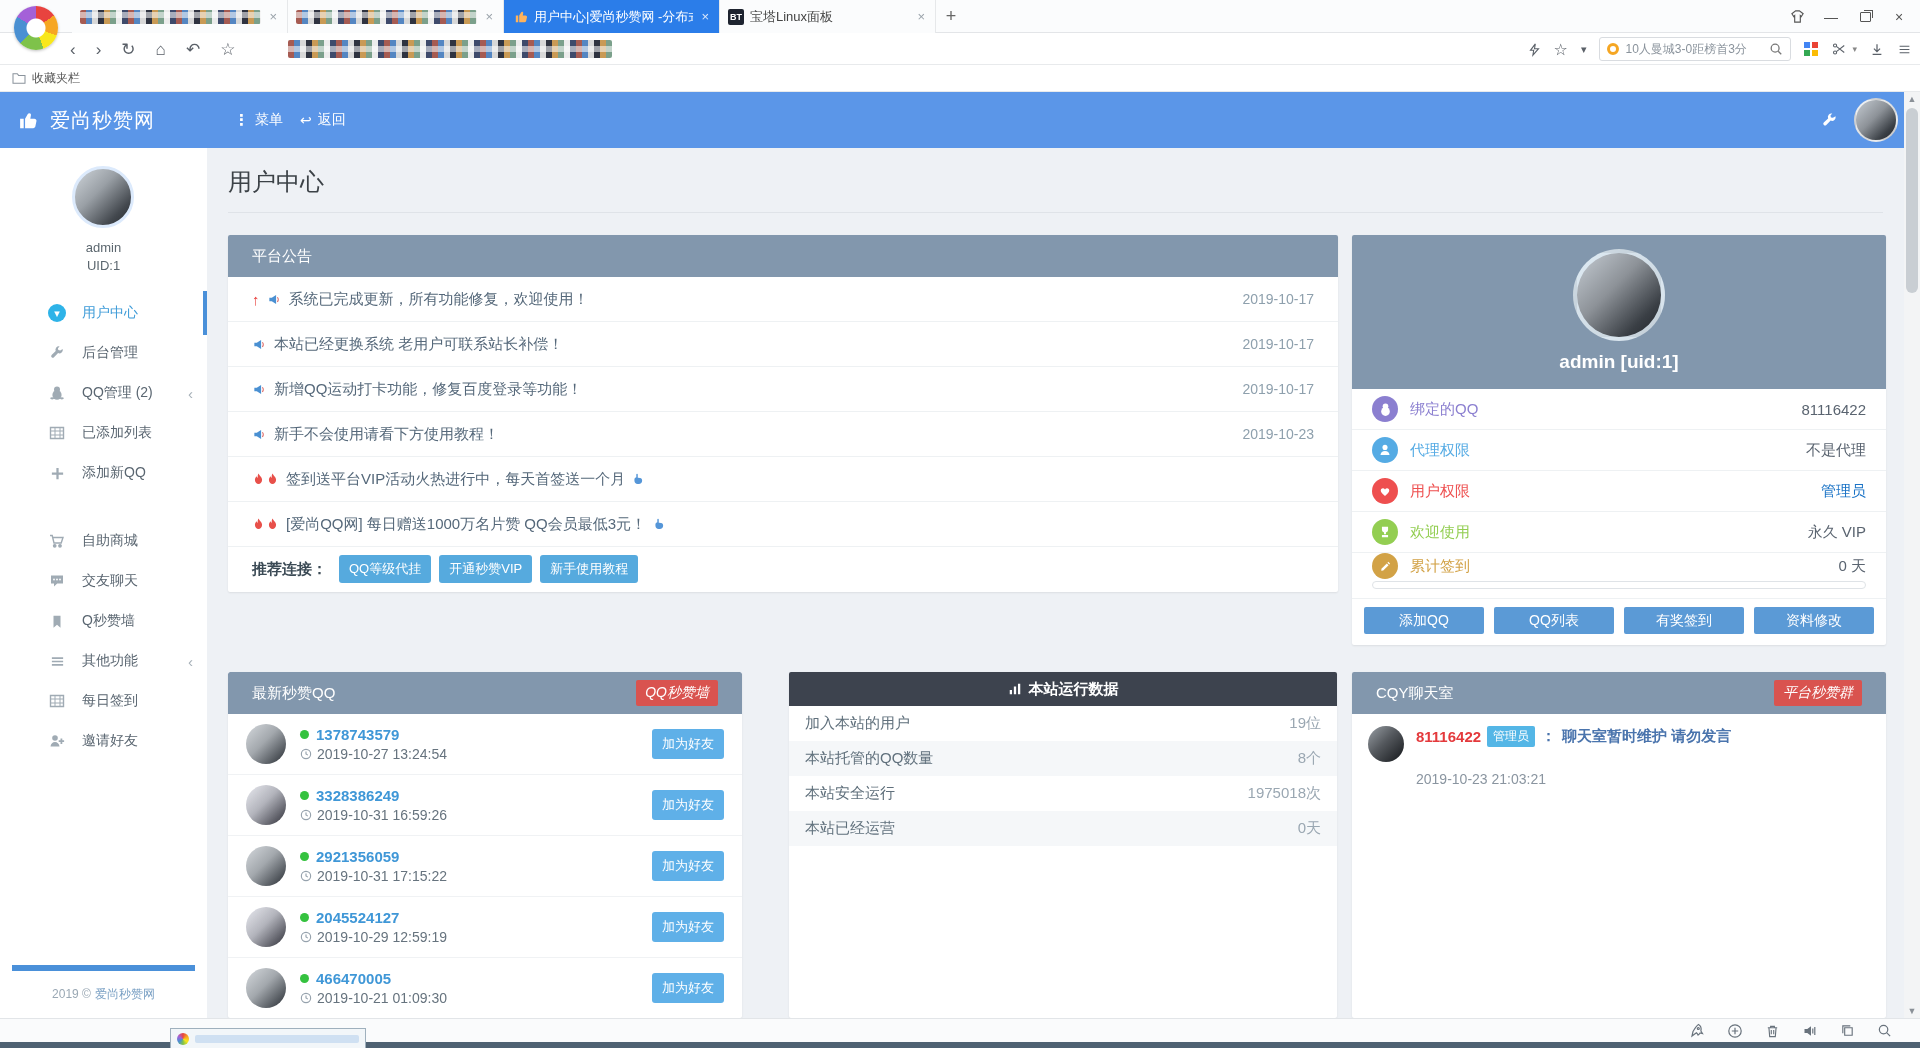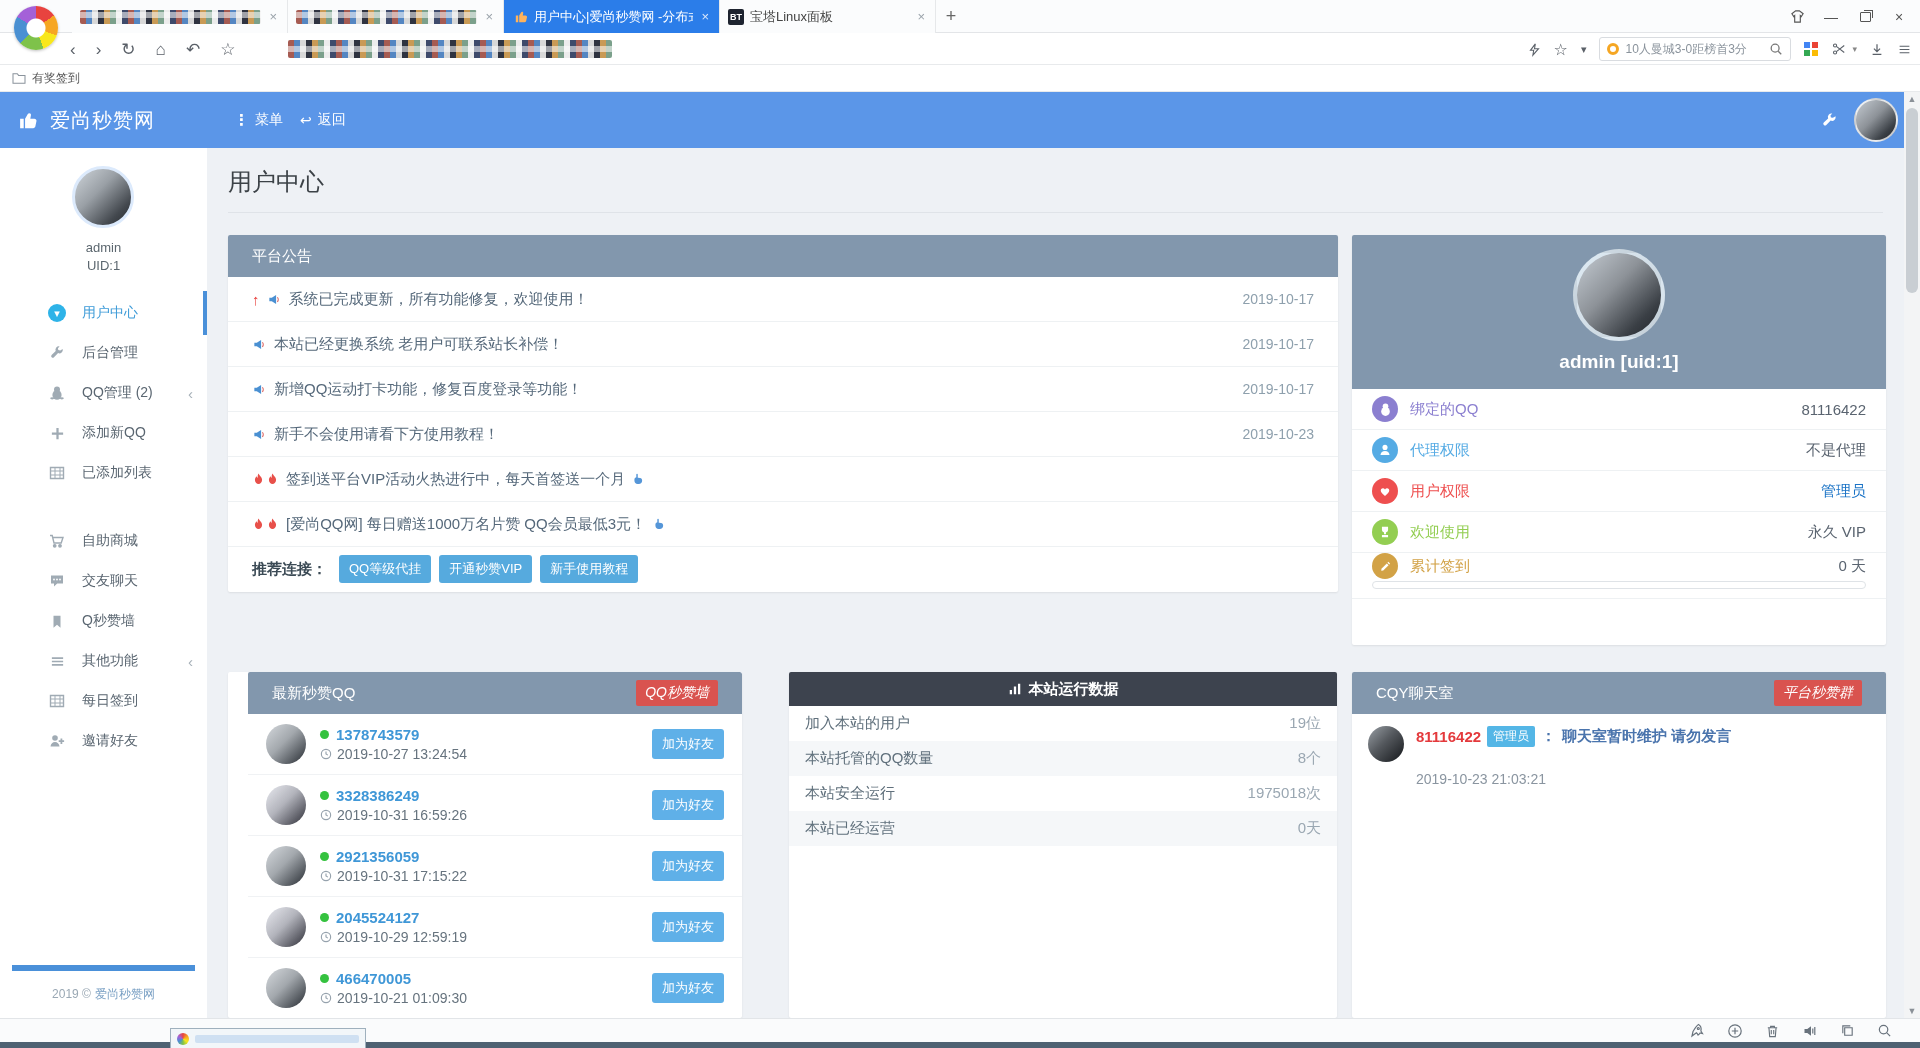--- a/index.html
+++ b/index.html
@@ -122,21 +122,21 @@
   .uc-icon.icon-heart .ic-heart{display:block} .uc-icon.icon-trophy .ic-trophy{display:block}
   .uc-icon.icon-pencil .ic-pencil{display:block}
   .uc-value { margin-left:auto; color:#5a6470; }
   .uc-value.link { color:#1a73c6; }
   .uc-progress { flex-basis:100%; height:8px; border:1px solid #dfe3e7; border-radius:4px; background:#fff; margin:2px 0 9px; display:none; }
   .ucrow.has-progress .uc-progress { display:block; }
   .uc-btns { display:flex; gap:10px; padding:8px 12px; }
   .uc-btn { flex:1; height:27px; background:#5b9ad6; color:#fff; font-size:14px; display:flex; align-items:center; justify-content:center; border-radius:2px; }
 
   
-  #latest { left:21px; top:524px; width:514px; height:346px; overflow:hidden;padding-left:20px; }
+  #latest { left:21px; top:524px; width:514px; height:346px; overflow:hidden; }
   .qitem { height:61px; display:flex; align-items:center; padding:0 18px; border-bottom:1px solid #f0f2f4;justify-content:flex-end; }
   .q-avatar { width:40px; height:40px; border-radius:50%; flex:none; margin-right:14px;
     background:linear-gradient(135deg,#d5d9dd 0%,#a3a8ad 45%,#53585e 80%,#2c2f33 100%); }
   .qitem:nth-child(odd) .q-avatar { filter:hue-rotate(25deg) brightness(1.08); }
   .q-mid { display:flex; flex-direction:column; gap:3px; }
   .q-line1 { display:flex; align-items:center; gap:7px; }
   .greendot { width:9px; height:9px; border-radius:50%; background:#35c23f; }
   .q-num { color:#3f97d7; font-weight:bold; font-size:15px; }
   .q-line2 { display:flex; align-items:center; gap:5px; color:#66737e; font-size:14px; }
   .q-add { margin-left:auto; background:#5fb0e8; color:#fff; font-size:13px; padding:6px 10px; border-radius:3px; }
@@ -283,21 +283,21 @@
             <path d="M2 4h12M2 8h12M2 12h12"></path>
           </svg>
       </span>
     </div>
   </div>
 
   <div id="favbar">
     <svg width="14" height="12" viewBox="0 0 16 14" fill="none" stroke="#8a939c" stroke-width="1.2">
         <path d="M1 2h5l1.5 2H15v9H1z"></path>
       </svg>
-    <span>有奖签到</span>
+    <span>收藏夹栏</span>
   </div>
 
   <div id="siteheader">
     <div class="brand-wrap">
       <svg width="22" height="22" viewBox="0 0 16 16" fill="#fff">
           <path d="M3 7h2.6v7H3zM6.6 14h5.9c.8 0 1.5-.6 1.6-1.4l.8-3.8c.2-1-.6-1.8-1.6-1.8h-2.9l.5-2.6c.1-.8-.4-1.4-1.2-1.4-.5 0-.9.3-1.1.7L6.6 7z"></path>
         </svg>
       <span class="brand-title">爱尚秒赞网</span>
     </div>
     <div class="hdr-item" id="hdr-menu">
@@ -349,42 +349,42 @@
               <ellipse cx="8" cy="10" rx="4.6" ry="4.8"></ellipse>
               <ellipse cx="3.2" cy="13.3" rx="2" ry="1.1"></ellipse>
               <ellipse cx="12.8" cy="13.3" rx="2" ry="1.1"></ellipse>
             </svg>
 
           </span>
           <span class="mi-label">QQ管理 (2)</span>
           <span class="mi-chev">‹</span>
         </div>
 
-        <div class="mi icon-plus">
-          <span class="mi-ic">
-
-            <svg class="ic ic-plus" width="15" height="15" viewBox="0 0 16 16" fill="#a0abb4">
-              <path d="M6.8 2h2.4v4.8H14v2.4H9.2V14H6.8V9.2H2V6.8h4.8z"></path>
-            </svg>
-
-          </span>
-          <span class="mi-label">添加新QQ</span>
-
-        </div>
-
         <div class="mi icon-table">
           <span class="mi-ic">
 
             <svg class="ic ic-table" width="16" height="16" viewBox="0 0 16 16" fill="none" stroke="#a0abb4">
               <path d="M1.5 2.5h13v11h-13z" stroke-width="1.4"></path>
               <path d="M1.5 6h13M1.5 10h13M6 2.5v11M11 2.5v11"></path>
             </svg>
 
           </span>
           <span class="mi-label">已添加列表</span>
+
+        </div>
+
+        <div class="mi icon-plus">
+          <span class="mi-ic">
+
+            <svg class="ic ic-plus" width="15" height="15" viewBox="0 0 16 16" fill="#a0abb4">
+              <path d="M6.8 2h2.4v4.8H14v2.4H9.2V14H6.8V9.2H2V6.8h4.8z"></path>
+            </svg>
+
+          </span>
+          <span class="mi-label">添加新QQ</span>
 
         </div>
 
         <div class="mi group-gap icon-cart">
           <span class="mi-ic">
 
             <svg class="ic ic-cart" width="16" height="16" viewBox="0 0 16 16" fill="none" stroke="#a0abb4" stroke-width="1.4">
               <path d="M1 2.5h2.2L5 10h7.2l1.8-5.5H4"></path>
               <circle cx="5.7" cy="12.8" r="1.2" fill="#a0abb4"></circle>
               <circle cx="11" cy="12.8" r="1.2" fill="#a0abb4"></circle>
@@ -636,20 +636,31 @@
             <svg class="ic ic-pencil" width="13" height="13" viewBox="0 0 16 16" fill="#fff">
               <path d="M3 10.8 9.6 4.2l2.2 2.2L5.2 13l-2.5.3z"></path>
               <path d="M10.4 3.4l1.1-1.1 2.2 2.2-1.1 1.1z"></path>
             </svg>
           </span>
           <span class="uc-label" style="color: rgb(210, 162, 70);">累计签到</span>
           <span class="uc-value">0 天</span>
           <span class="uc-progress"></span>
         </div>
 
+      <div class="uc-btns">
+
+          <span class="uc-btn">添加QQ</span>
+
+          <span class="uc-btn">QQ列表</span>
+
+          <span class="uc-btn">有奖签到</span>
+
+          <span class="uc-btn">资料修改</span>
+
+      </div>
     </div>
 
     <div class="panel" id="latest">
       <div class="phead">
         <span>最新秒赞QQ</span>
         <span class="badge-red">QQ秒赞墙</span>
       </div>
 
         <div class="qitem">
           <div class="q-avatar"></div>

